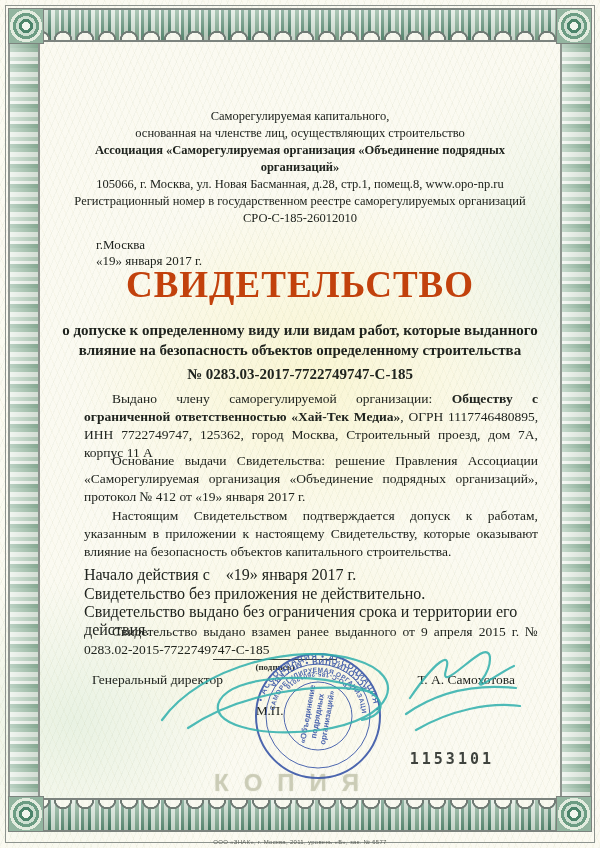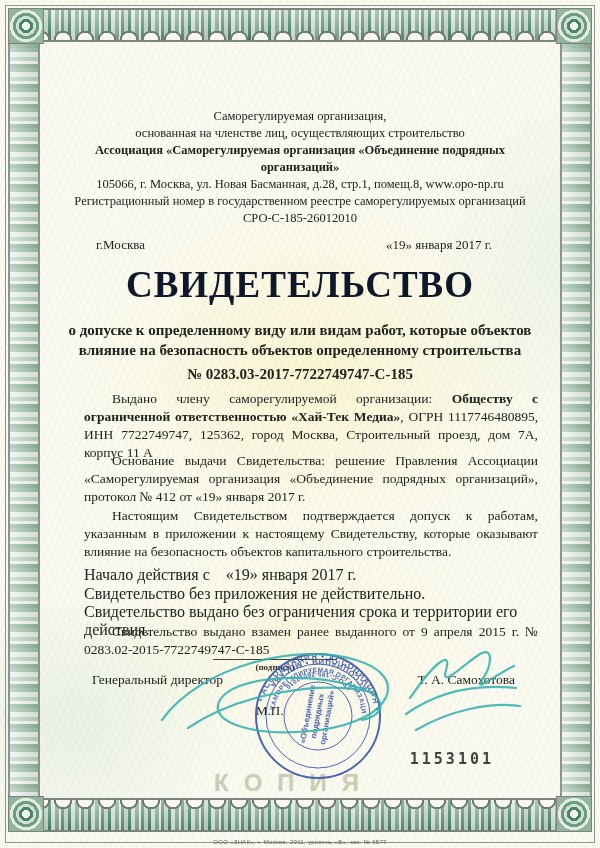--- a/index.html
+++ b/index.html
@@ -46,23 +46,23 @@
   .corner{position:absolute;width:34px;height:34px;z-index:2;border:1px solid #7c837e;
     background:radial-gradient(circle at 50% 50%,#f0f5ef 0 4px,#4c846b 4px 7px,#cfe0d2 7px 10px,#6c9c83 10px 13px,#e3ecdf 13px 16px,#93b5a0 16px);}
   .c-tl{top:8px;left:8px}.c-tr{top:8px;right:8px}
   .c-bl{bottom:16px;left:8px}.c-br{bottom:16px;right:8px}
   
   .abs{position:absolute;z-index:3;}
   .header-block{top:108px;left:55px;right:55px;text-align:center;
     font-size:12.5px;line-height:17px;}
   .header-block .org{font-weight:bold;}
   .meta-row{top:237px;left:96px;right:108px;display:flex;justify-content:space-between;
-    font-size:13px;}
+    font-size:13px;flex-direction:column;}
   .cert-title{top:263px;left:0;right:0;text-align:center;font-size:37px;font-weight:bold;
-    letter-spacing:1px;color:#0f172a;}
+    letter-spacing:1px;color:#c2410c;}
   .cert-subtitle{top:320px;left:40px;right:40px;text-align:center;font-weight:bold;
     font-size:15px;line-height:20px;}
   .cert-number{top:366px;left:0;right:0;text-align:center;font-weight:bold;font-size:15px;}
   .para{left:84px;right:62px;font-size:13.5px;line-height:18px;text-align:justify;
     text-indent:28px;}
   .p-issued{top:390px}
   .p-basis{top:452px}
   .p-confirm{top:507px}
   .line{left:84px;right:62px;font-size:16px;line-height:18px;white-space:pre-wrap;}
   .l-start{top:566px}
@@ -97,36 +97,36 @@
   <div class="band band-h band-top"></div>
   <div class="band band-h band-bottom"></div>
   <div class="band band-v band-left"></div>
   <div class="band band-v band-right"></div>
   <div class="corner c-tl"></div>
   <div class="corner c-tr"></div>
   <div class="corner c-bl"></div>
   <div class="corner c-br"></div>
 
   <div class="abs header-block">
-    <div>Саморегулируемая организация,</div>
+    <div>Саморегулируемая капитального,</div>
     <div>основанная на членстве лиц, осуществляющих строительство</div>
     <div class="org">Ассоциация «Саморегулируемая организация «Объединение подрядных организаций»</div>
     <div>105066, г. Москва, ул. Новая Басманная, д.28, стр.1, помещ.8, www.opo-np.ru</div>
     <div>Регистрационный номер в государственном реестре саморегулируемых организаций</div>
     <div>СРО-С-185-26012010</div>
   </div>
 
   <div class="abs meta-row">
     <span>г.Москва</span>
     <span>«19» января 2017 г.</span>
   </div>
 
   <div class="abs cert-title">СВИДЕТЕЛЬСТВО</div>
   <div class="abs cert-subtitle">
-    <div>о допуске к определенному виду или видам работ, которые объектов</div>
+    <div>о допуске к определенному виду или видам работ, которые выданного</div>
     <div>влияние на безопасность объектов определенному строительства</div>
   </div>
   <div class="abs cert-number">№ 0283.03-2017-7722749747-С-185</div>
 
   <div class="abs para p-issued"><span>Выдано члену саморегулируемой организации: </span><b>Обществу с ограниченной ответственностью «Хай-Тек Медиа»</b><span>, ОГРН 1117746480895, ИНН 7722749747, 125362, город Москва, Строительный проезд, дом 7А, корпус 11 А</span></div>
 
   <div class="abs para p-basis">Основание выдачи Свидетельства: решение Правления Ассоциации «Саморегулируемая организация «Объединение подрядных организаций», протокол № 412 от «19» января 2017 г.</div>
 
   <div class="abs para p-confirm">Настоящим Свидетельством подтверждается допуск к работам, указанным в приложении к настоящему Свидетельству, которые оказывают влияние на безопасность объектов капитального строительства.</div>
 

